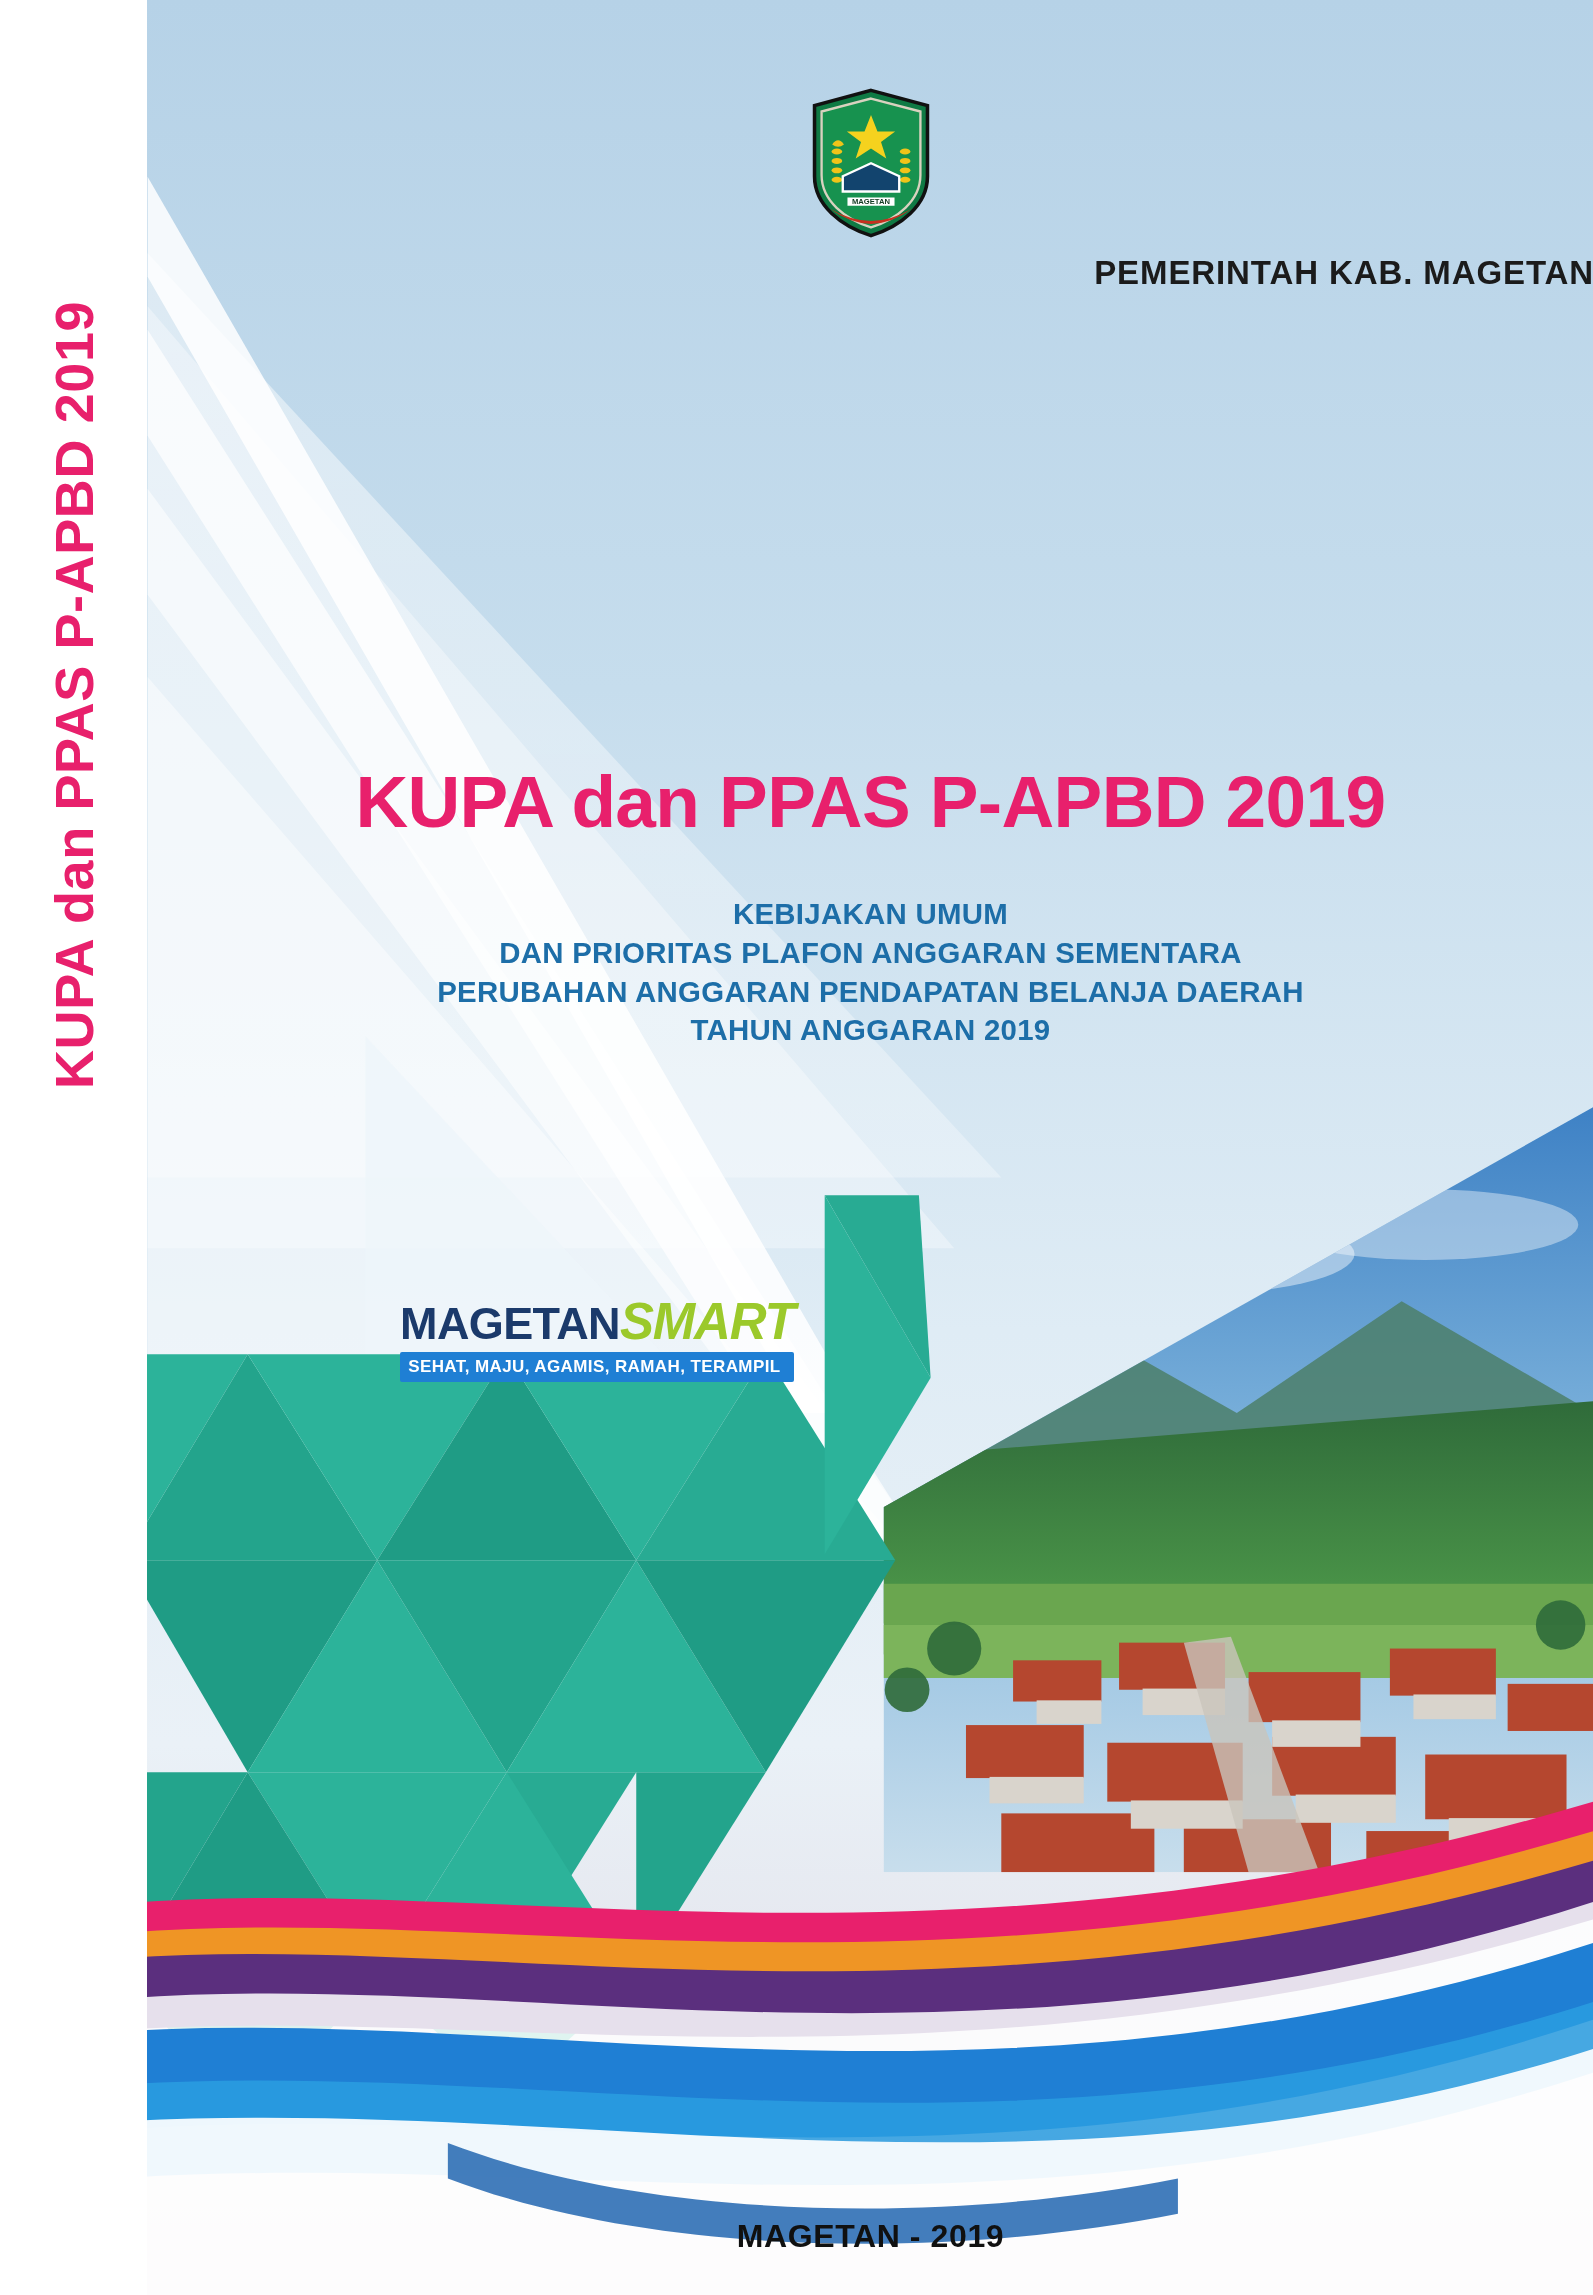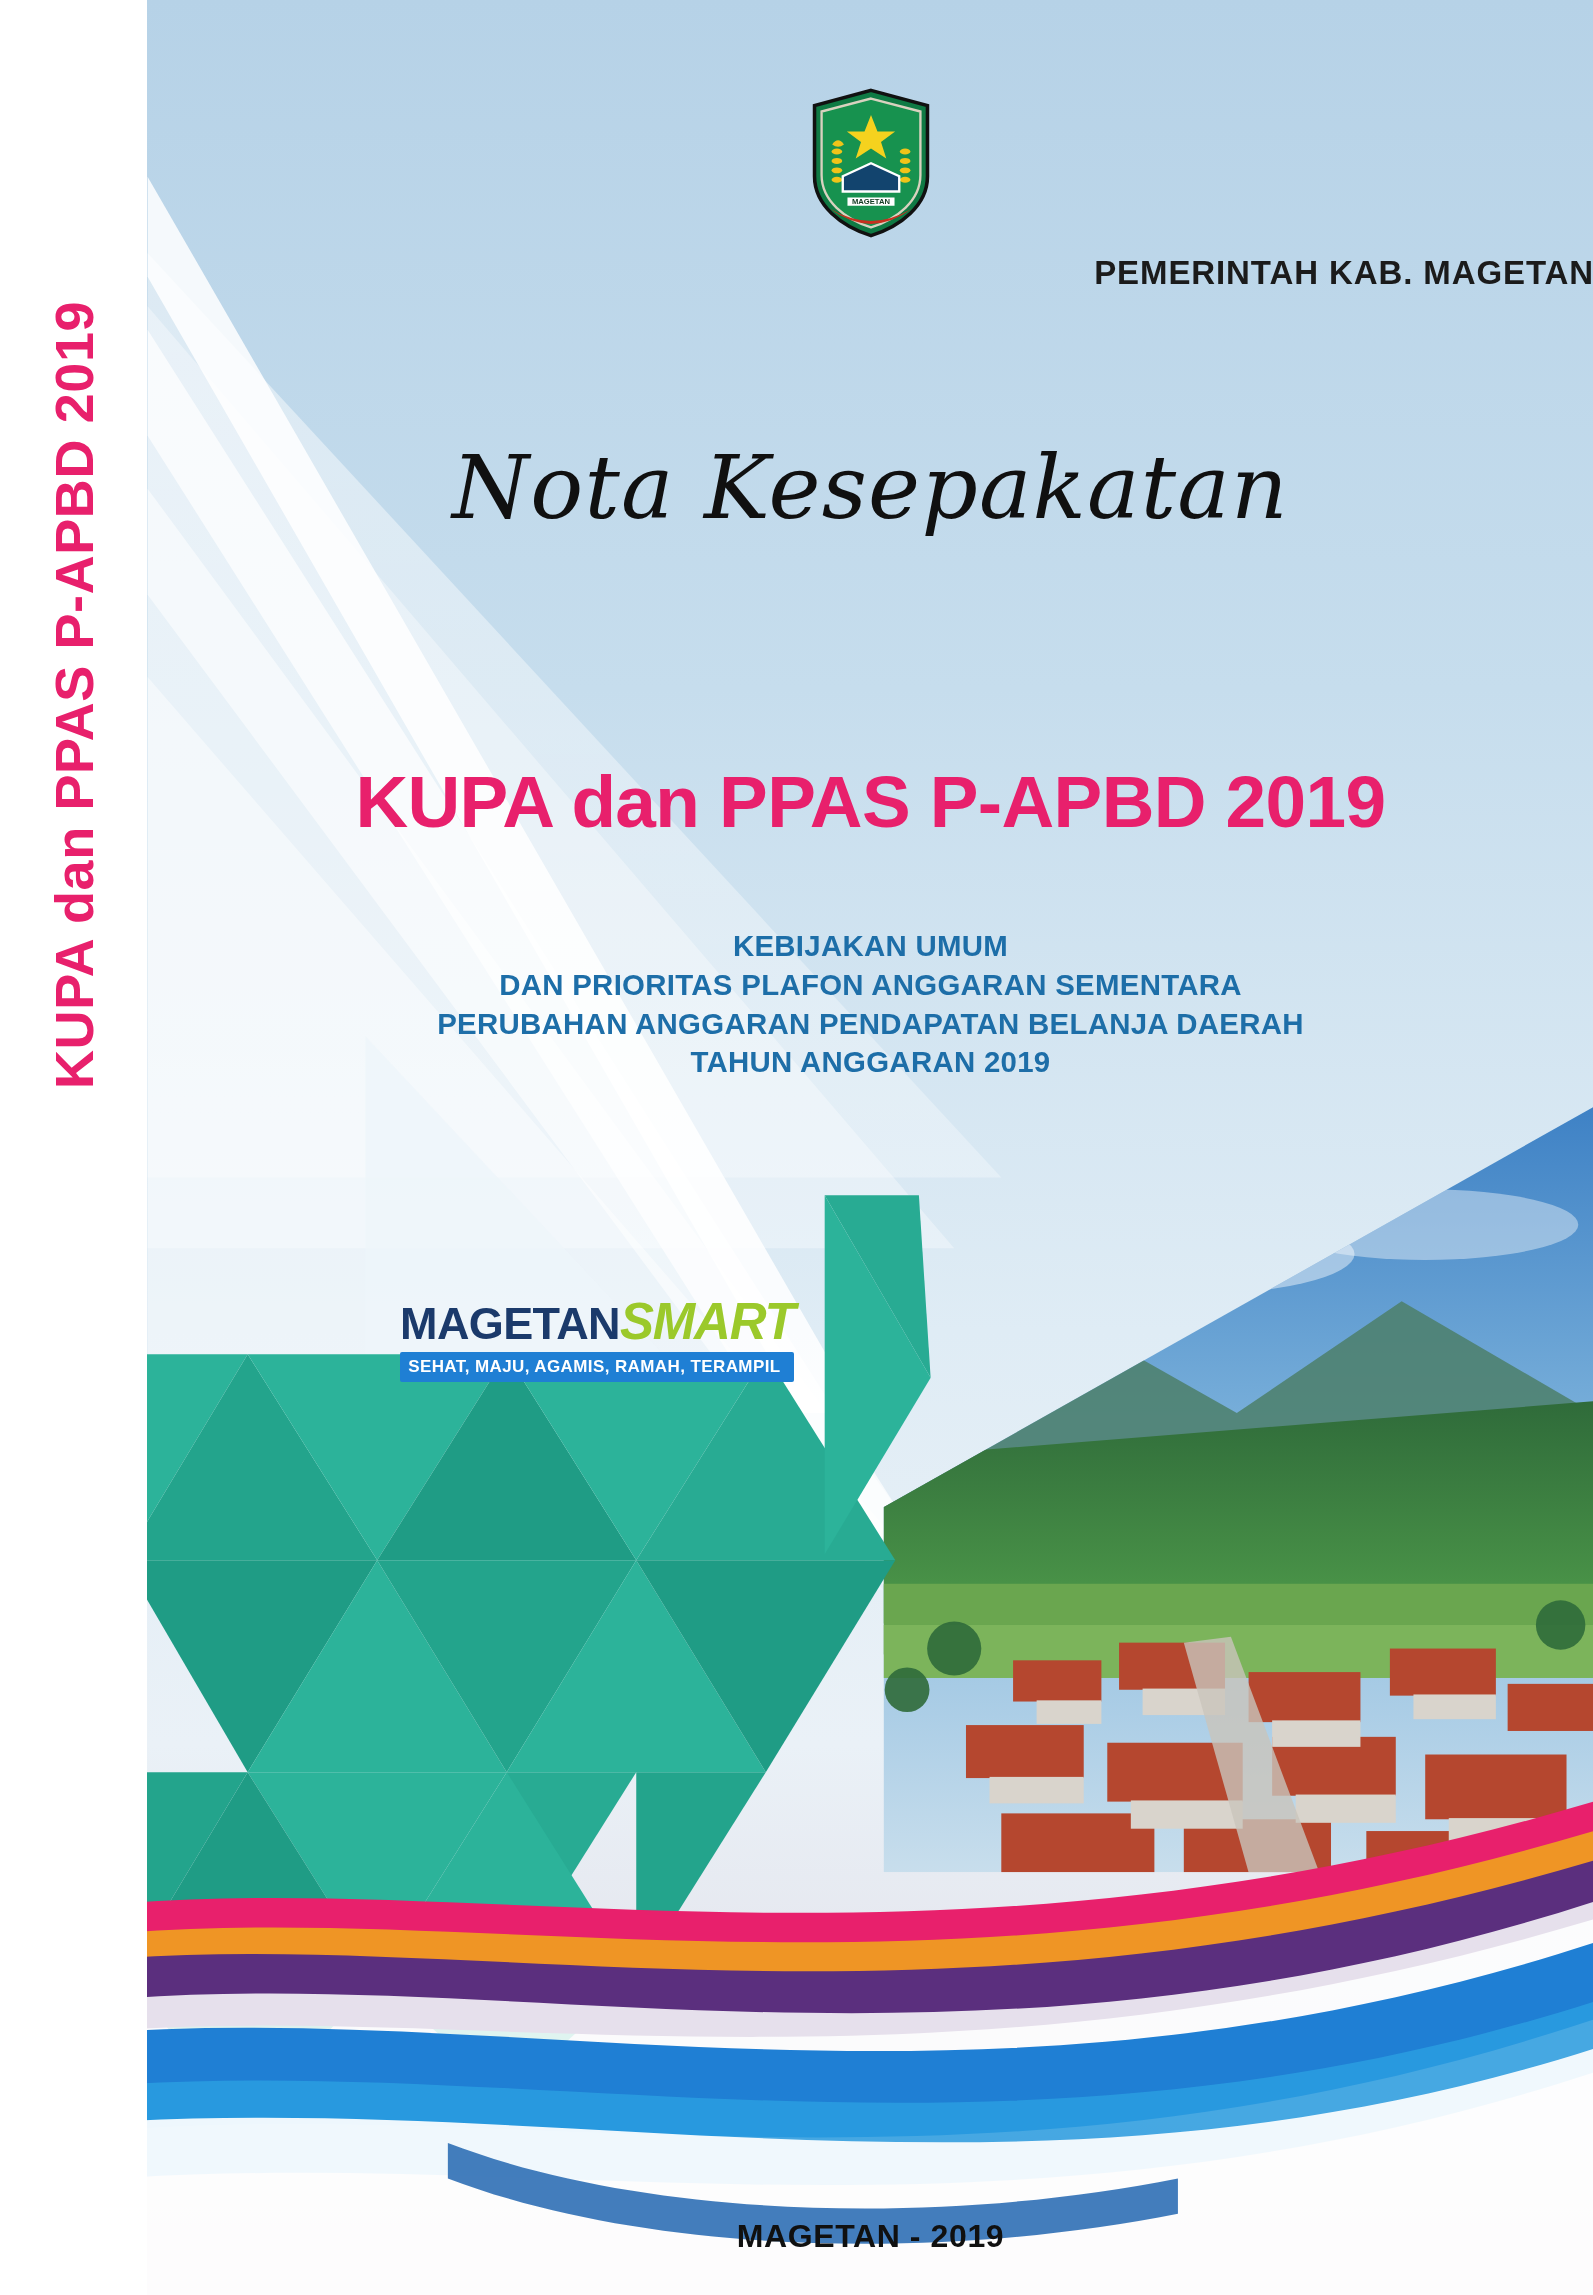--- a/index.html
+++ b/index.html
@@ -93,21 +93,20 @@
     top: 895px;
     left: 147px;
     right: 0;
     text-align: center;
     z-index: 20;
     color: #1d6ea8;
     font-size: 29.4px;
     font-weight: bold;
     line-height: 1.32;
     letter-spacing: 0.3px;
-    margin-top: 32px;
   }
 
   
   .smartlogo {
     position: absolute;
     top: 1260px;
     left: 400px;
     z-index: 25;
     text-align: left;
   }
@@ -321,21 +320,20 @@
         <ellipse cx="168" cy="156" rx="9" ry="5"></ellipse>
       </g>
       <path d="M62 150 L110 128 L158 150 L158 176 L62 176 Z" fill="#12446e" stroke="#ffffff" stroke-width="4"></path>
       <path d="M70 186 L150 186 L150 200 L70 200 Z" fill="#ffffff"></path>
       <text x="110" y="198" font-size="13" font-family="Liberation Sans, sans-serif" font-weight="bold" fill="#123a22" text-anchor="middle">MAGETAN</text>
       <path d="M40 205 q70 42 140 0 q-70 52 -140 0 Z" fill="#c8301f"></path>
     </svg>
     <div class="gov-name">PEMERINTAH KAB. MAGETAN</div>
   </div>
 
-  <div class="nota">Nota Kesepakatan</div>
 
   <div class="maintitle">KUPA dan PPAS P-APBD 2019</div>
 
   <div class="subtitle">
     <div>KEBIJAKAN UMUM</div>
     <div>DAN PRIORITAS PLAFON ANGGARAN SEMENTARA</div>
     <div>PERUBAHAN ANGGARAN PENDAPATAN BELANJA DAERAH</div>
     <div>TAHUN ANGGARAN 2019</div>
   </div>
 

